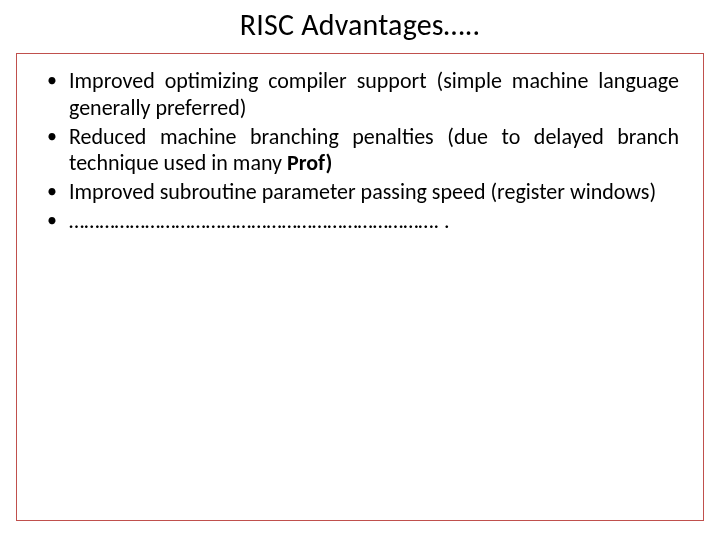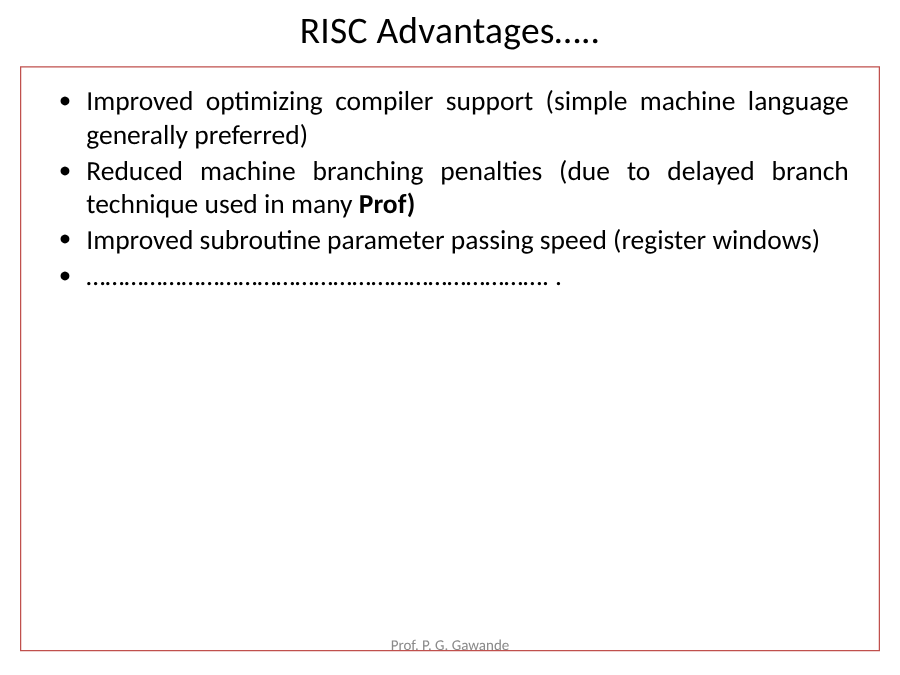--- a/index.html
+++ b/index.html
@@ -73,16 +73,13 @@
     <li>
       <span>Improved subroutine parameter passing speed (register windows)</span>
     </li>
     <li>
       <span>………………………………………………………………. .</span>
     </li>
   </ul>
 </div>
 
 <div class="footer">
-  <div>
-    <span>Prof. P. G. Gawande</span>
-  </div>
 </div>
 
 </body></html>

